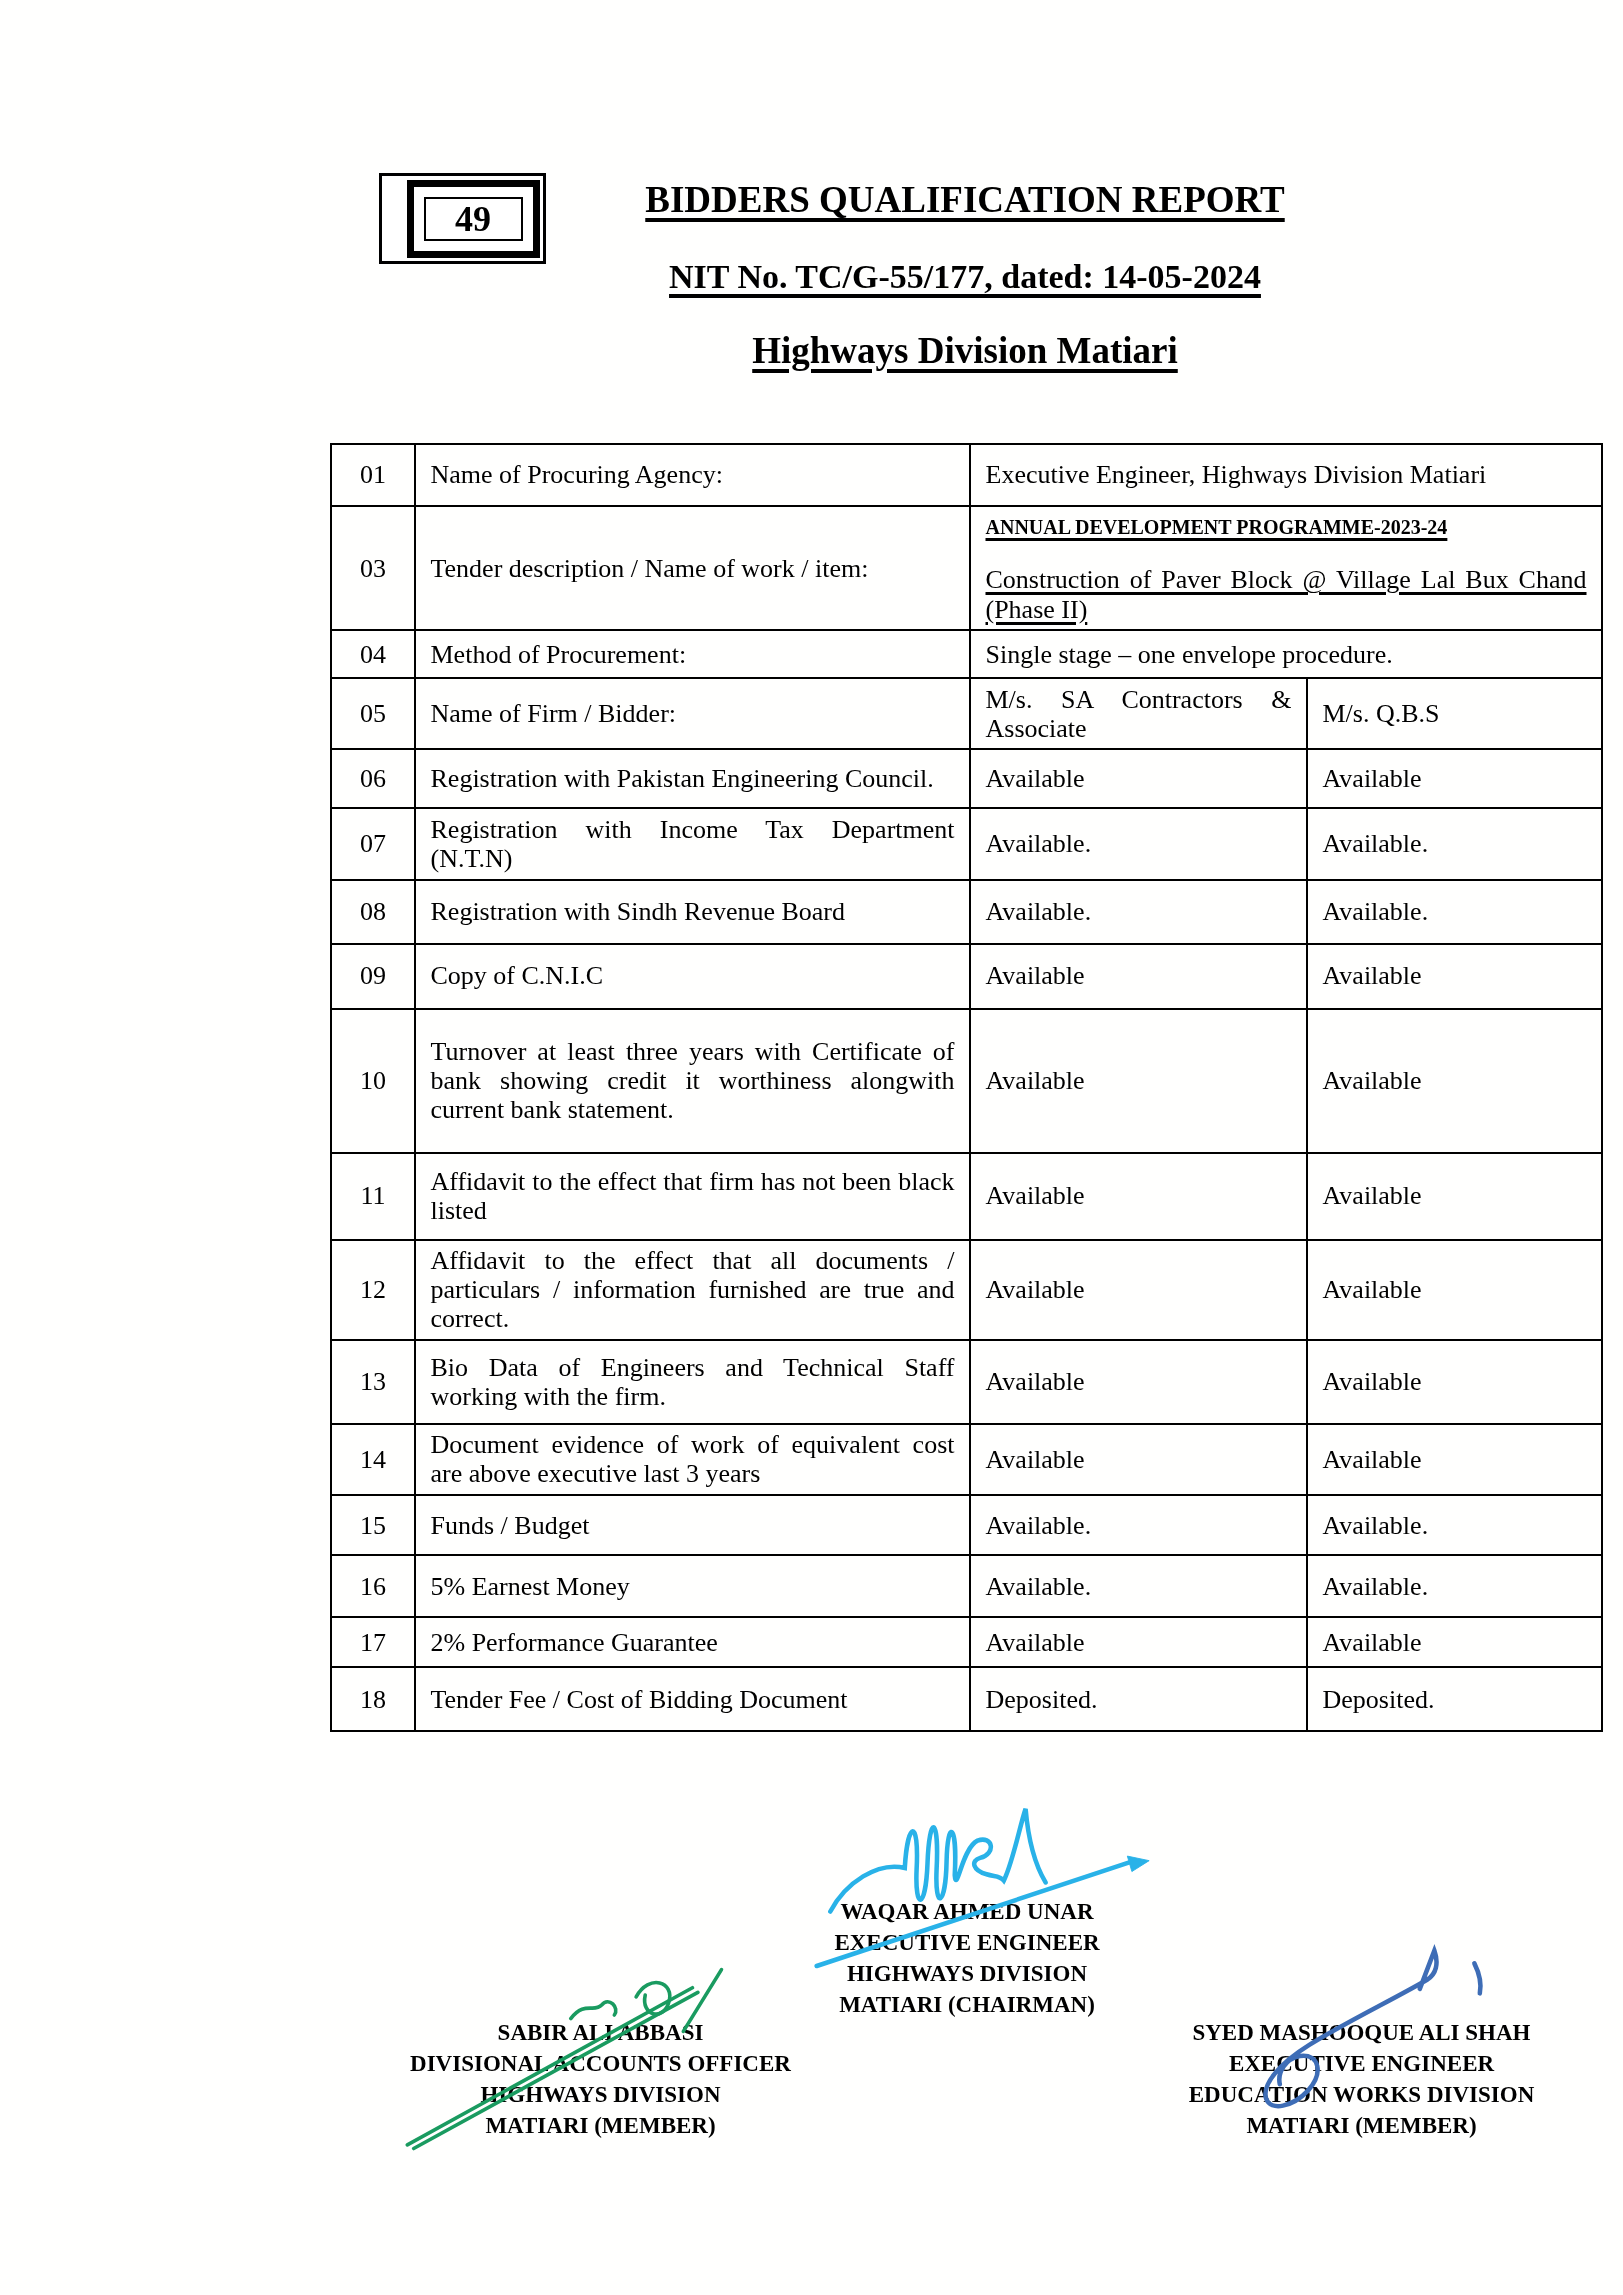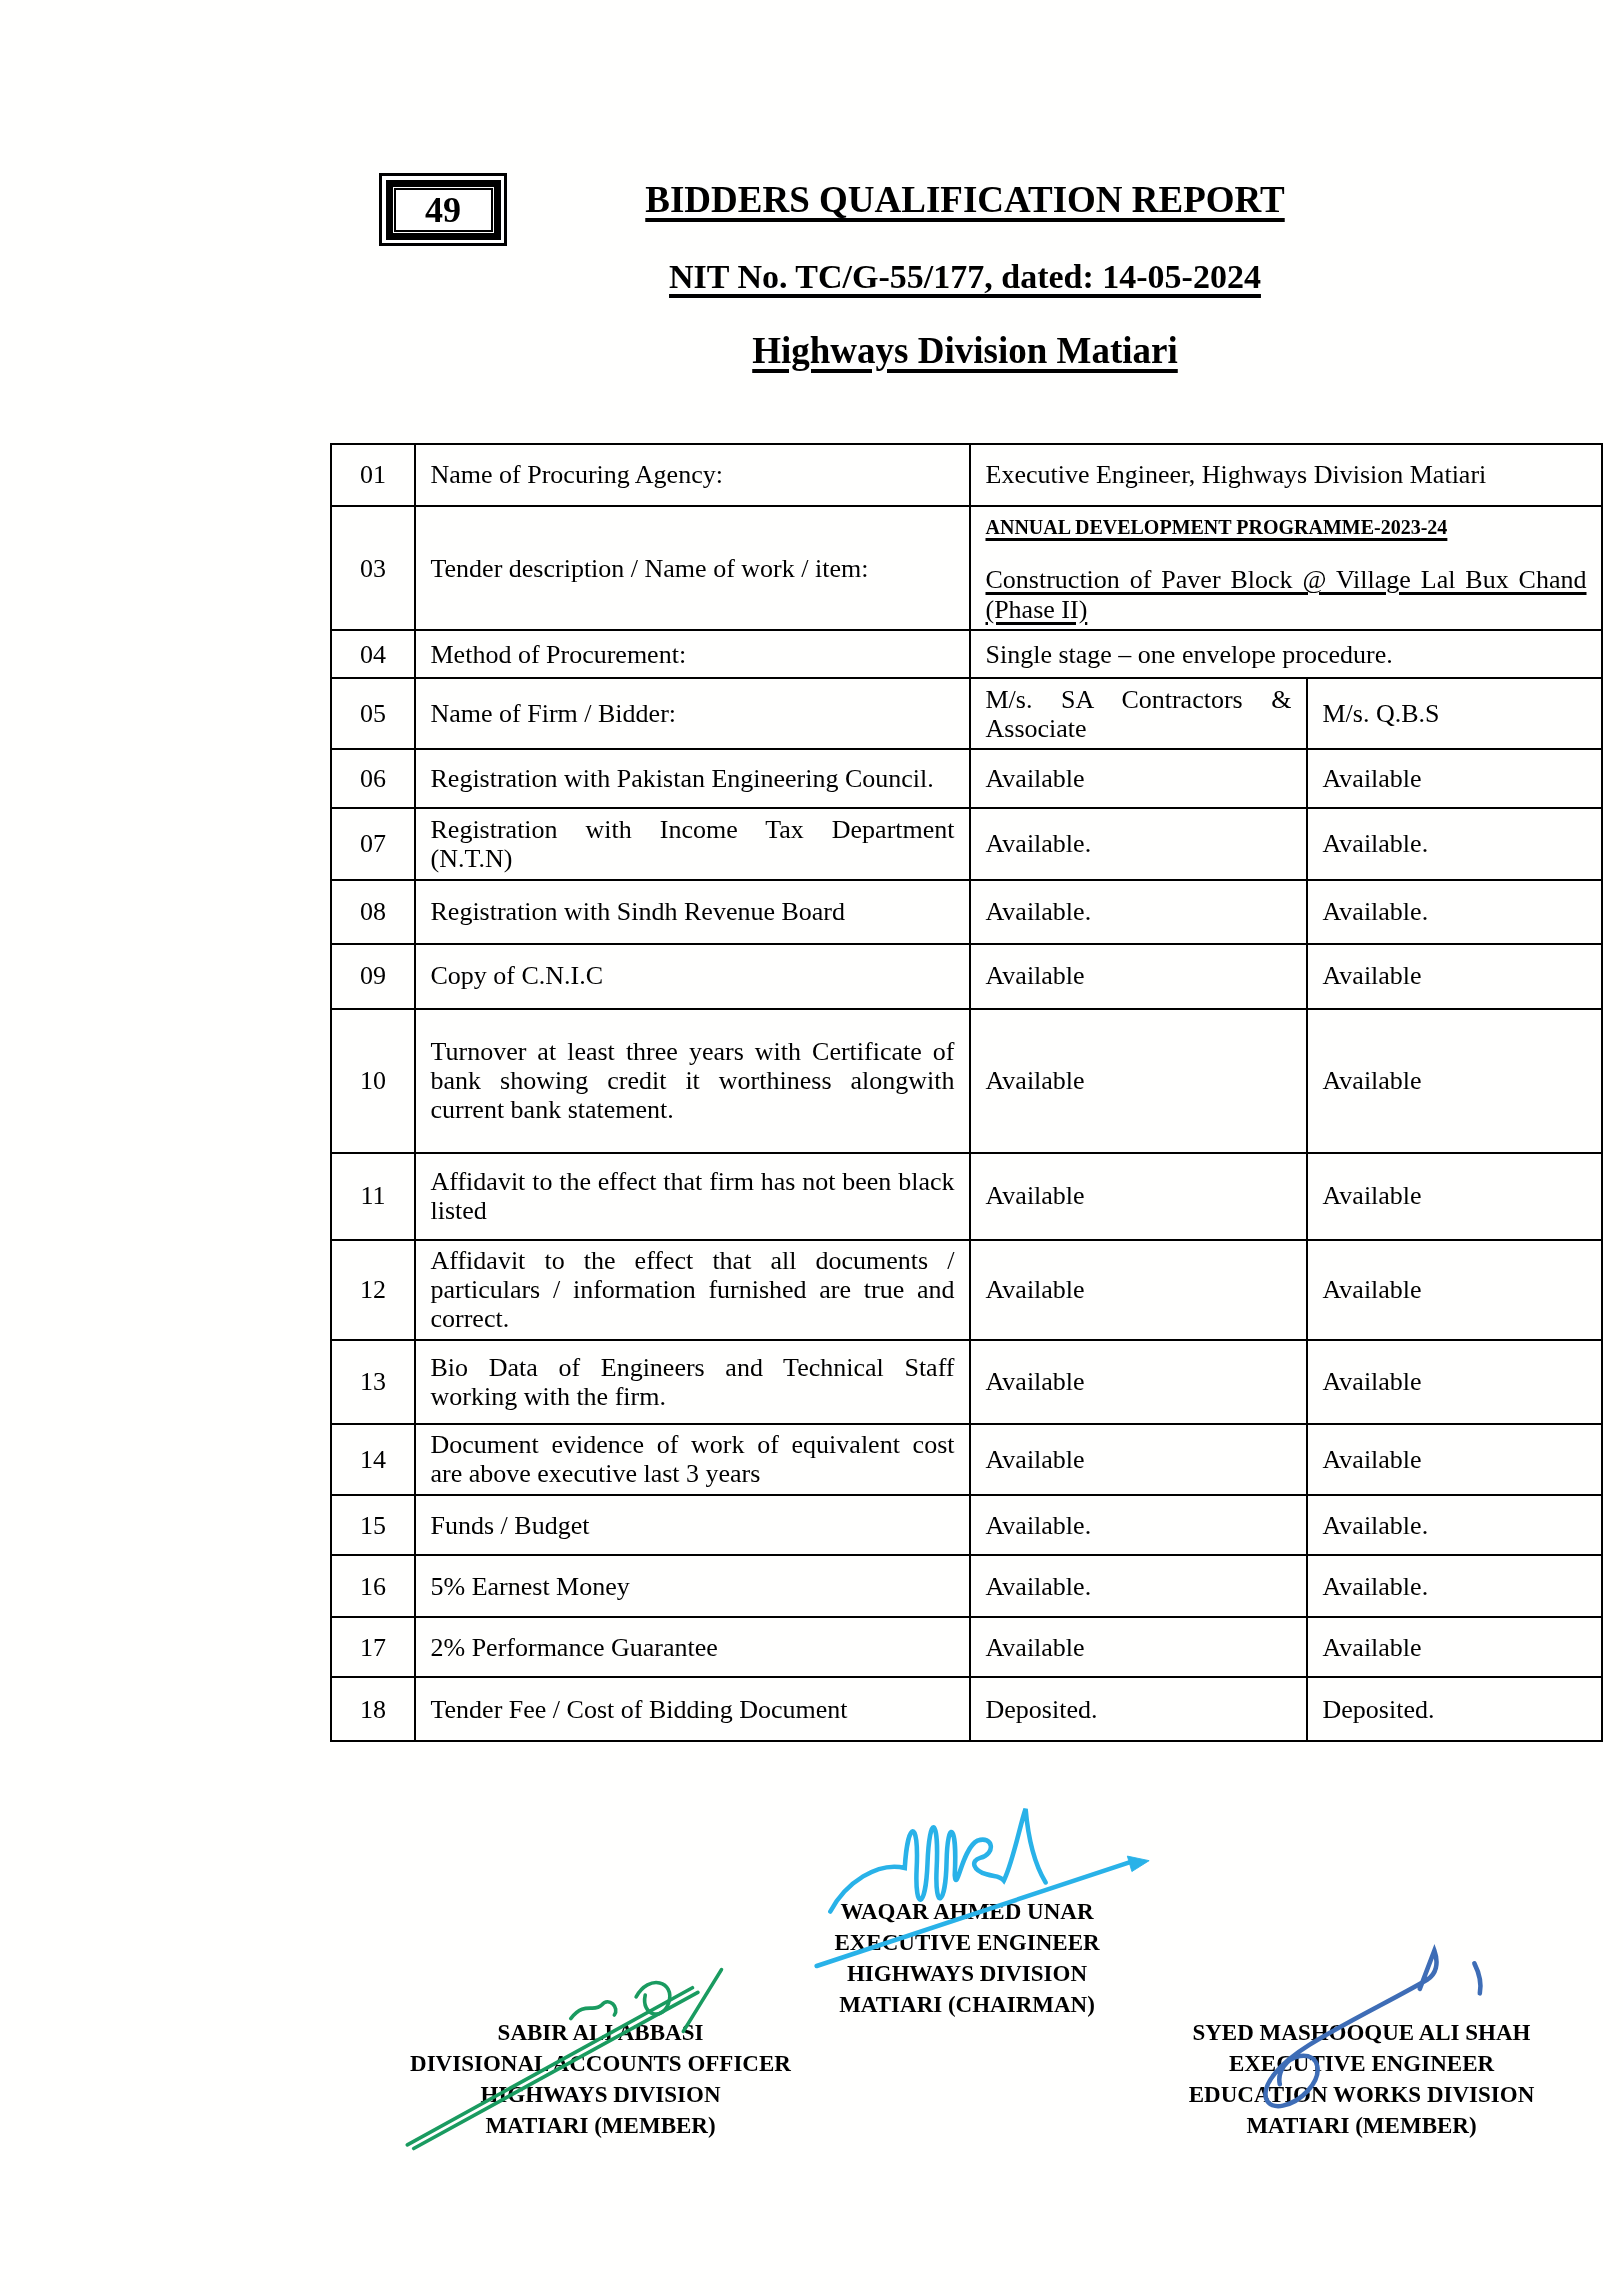--- a/index.html
+++ b/index.html
@@ -1,21 +1,21 @@
 <!DOCTYPE html>
 <html style="font-size:14.5px"><head>
 <meta charset="utf-8">
 <style>
   html,body{margin:0;padding:0;background:#ffffff;}
   .page{position:relative;width:1624px;height:2296px;background:#fffffe;
         font-family:"Liberation Serif","DejaVu Serif",serif;color:#000;overflow:hidden;}
 
   
   .stamp{position:absolute;left:379px;top:173px;border:3.6px solid #000;padding:3.6px;background:#fff;}
-  .stamp-mid{border:7.3px solid #000;padding:1px;}
+  .stamp-mid{border:7.3px solid #000;padding:10px;margin-left:21px;}
   .stamp-inner{border:2.7px solid #000;width:95px;height:40px;display:flex;align-items:center;justify-content:center;
                font-weight:bold;font-size:36px;}
 
   
   .titles{position:absolute;left:330px;width:1270px;text-align:center;}
   .t1{top:178px;font-size:37px;font-weight:bold;}
   .t2{top:258px;font-size:34px;font-weight:bold;}
   .t3{top:329px;font-size:37px;font-weight:bold;}
   .uline{text-decoration:underline;text-decoration-thickness:3.6px;text-underline-offset:6.4px;}
 
@@ -150,21 +150,21 @@
         <td class="desc">Funds / Budget</td>
         <td class="val">Available.</td>
         <td class="val">Available.</td>
       </tr>
       <tr style="height:62px">
         <td class="num">16</td>
         <td class="desc">5% Earnest Money</td>
         <td class="val">Available.</td>
         <td class="val">Available.</td>
       </tr>
-      <tr style="height:60px">
+      <tr style="height:50px">
         <td class="num">17</td>
         <td class="desc">2% Performance Guarantee</td>
         <td class="val">Available</td>
         <td class="val">Available</td>
       </tr>
       <tr style="height:64px">
         <td class="num">18</td>
         <td class="desc">Tender Fee / Cost of Bidding Document</td>
         <td class="val">Deposited.</td>
         <td class="val">Deposited.</td>

